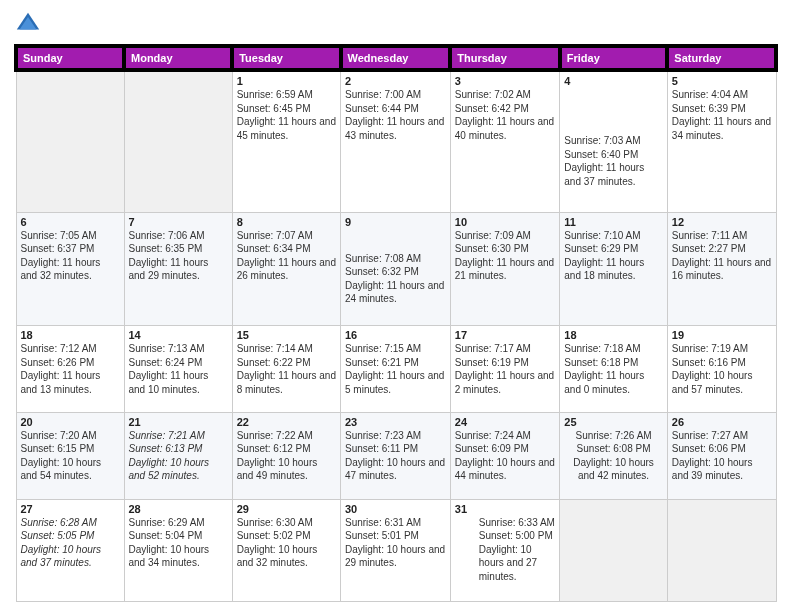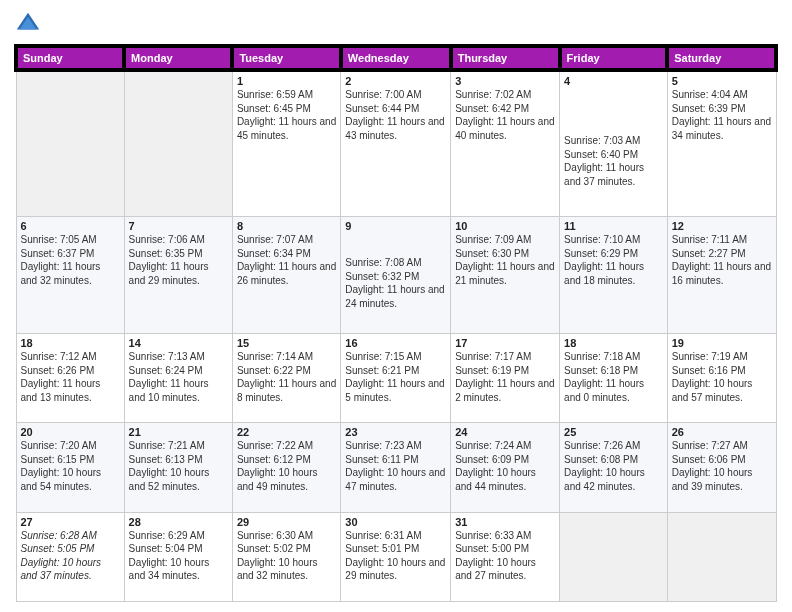--- a/index.html
+++ b/index.html
@@ -261,21 +261,21 @@
         </tr>
         <tr>
           <td>
             <span class="day-number">20</span>
             <div class="day-info" style="white-space: pre-line;">Sunrise: 7:20 AM
 Sunset: 6:15 PM
 Daylight: 10 hours and 54 minutes.</div>
           </td>
           <td>
             <span class="day-number">21</span>
-            <div class="day-info" style="white-space: pre-line;">Sunrise: 7:21 AM
+            <div class="day-info" style="white-space: pre-line; font-style: italic;">Sunrise: 7:21 AM
 Sunset: 6:13 PM
 Daylight: 10 hours and 52 minutes.</div>
           </td>
           <td>
             <span class="day-number">22</span>
             <div class="day-info" style="white-space: pre-line;">Sunrise: 7:22 AM
 Sunset: 6:12 PM
 Daylight: 10 hours and 49 minutes.</div>
           </td>
           <td>
@@ -285,21 +285,21 @@
 Daylight: 10 hours and 47 minutes.</div>
           </td>
           <td>
             <span class="day-number">24</span>
             <div class="day-info" style="white-space: pre-line;">Sunrise: 7:24 AM
 Sunset: 6:09 PM
 Daylight: 10 hours and 44 minutes.</div>
           </td>
           <td>
             <span class="day-number">25</span>
-            <div class="day-info" style="white-space: pre-line;">Sunrise: 7:26 AM
+            <div class="day-info" style="white-space: pre-line; text-align: center;">Sunrise: 7:26 AM
 Sunset: 6:08 PM
 Daylight: 10 hours and 42 minutes.</div>
           </td>
           <td>
             <span class="day-number">26</span>
             <div class="day-info" style="white-space: pre-line;">Sunrise: 7:27 AM
 Sunset: 6:06 PM
 Daylight: 10 hours and 39 minutes.</div>
           </td>
         </tr>
@@ -323,21 +323,21 @@
 Daylight: 10 hours and 32 minutes.</div>
           </td>
           <td>
             <span class="day-number">30</span>
             <div class="day-info" style="white-space: pre-line;">Sunrise: 6:31 AM
 Sunset: 5:01 PM
 Daylight: 10 hours and 29 minutes.</div>
           </td>
           <td>
             <span class="day-number">31</span>
-            <div class="day-info" style="white-space: pre-line;">Sunrise: 6:33 AM
+            <div class="day-info" style="white-space: pre-line; margin-left: 24px;">Sunrise: 6:33 AM
 Sunset: 5:00 PM
 Daylight: 10 hours and 27 minutes.</div>
           </td>
           <td class="empty-cell"></td>
           <td class="empty-cell"></td>
         </tr>
       </tbody>
   </table>
 </div>
 

